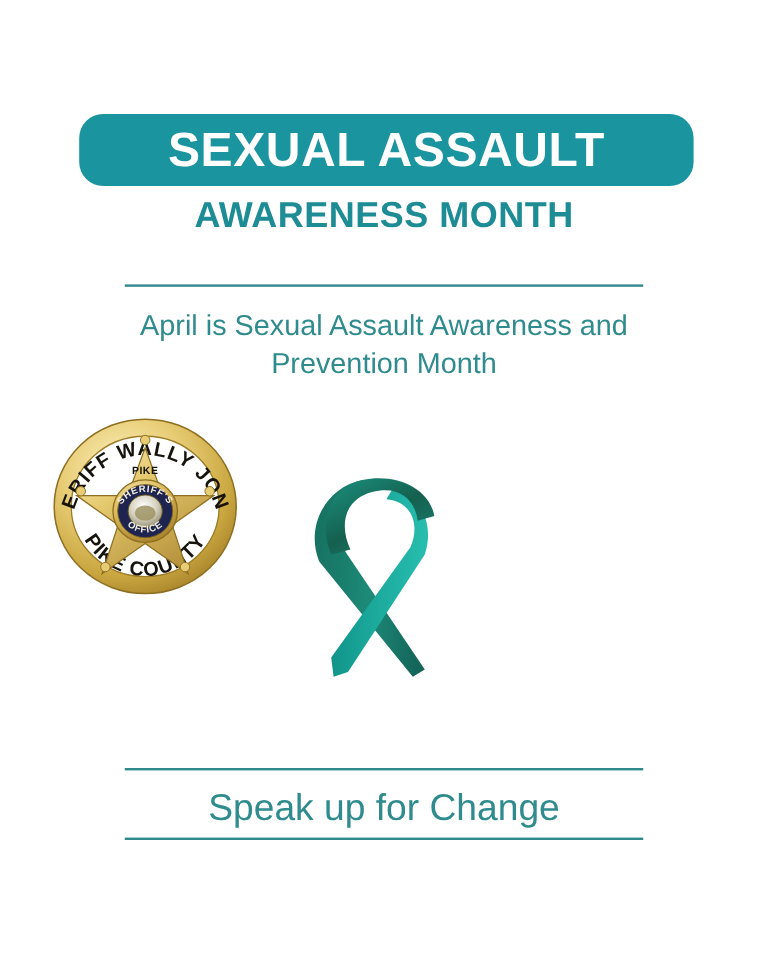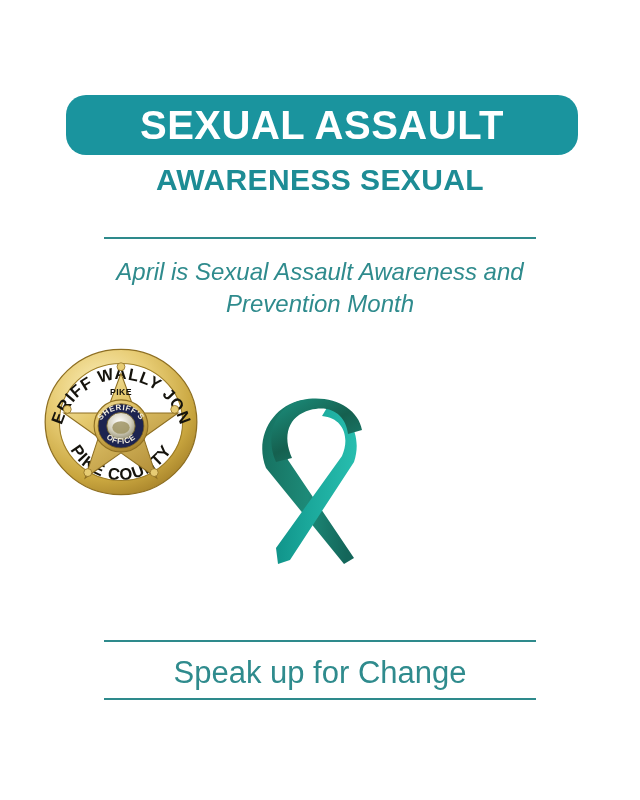--- a/index.html
+++ b/index.html
@@ -72,21 +72,20 @@
   .lead {
     position: absolute;
     left: 60px;
     top: 256px;
     width: 520px;
     text-align: center;
     color: #2f8b8d;
     font-size: 24px;
     line-height: 1.35;
     font-weight: normal;
-    font-style: italic;
   }
 
   .footer-text {
     position: absolute;
     left: 60px;
     top: 654px;
     width: 520px;
     text-align: center;
     color: #2f8b8d;
     font-size: 31px;
@@ -115,21 +114,21 @@
 </style>
 </head>
 <body>
 
 <div class="poster">
 
   <div class="banner">
     <div class="banner-title">SEXUAL ASSAULT</div>
   </div>
 
-  <div class="subheading">AWARENESS SEXUAL</div>
+  <div class="subheading">AWARENESS MONTH</div>
 
   <div class="rule rule-top"></div>
 
   <div class="lead">April is Sexual Assault Awareness and Prevention Month</div>
 
   <div class="badge">
     <svg viewBox="0 0 200 192" xmlns="http://www.w3.org/2000/svg">
       <defs>
         <radialGradient id="ringGrad" cx="38%" cy="30%" r="75%">
           <stop offset="0%" stop-color="#fdf3c4"></stop>

